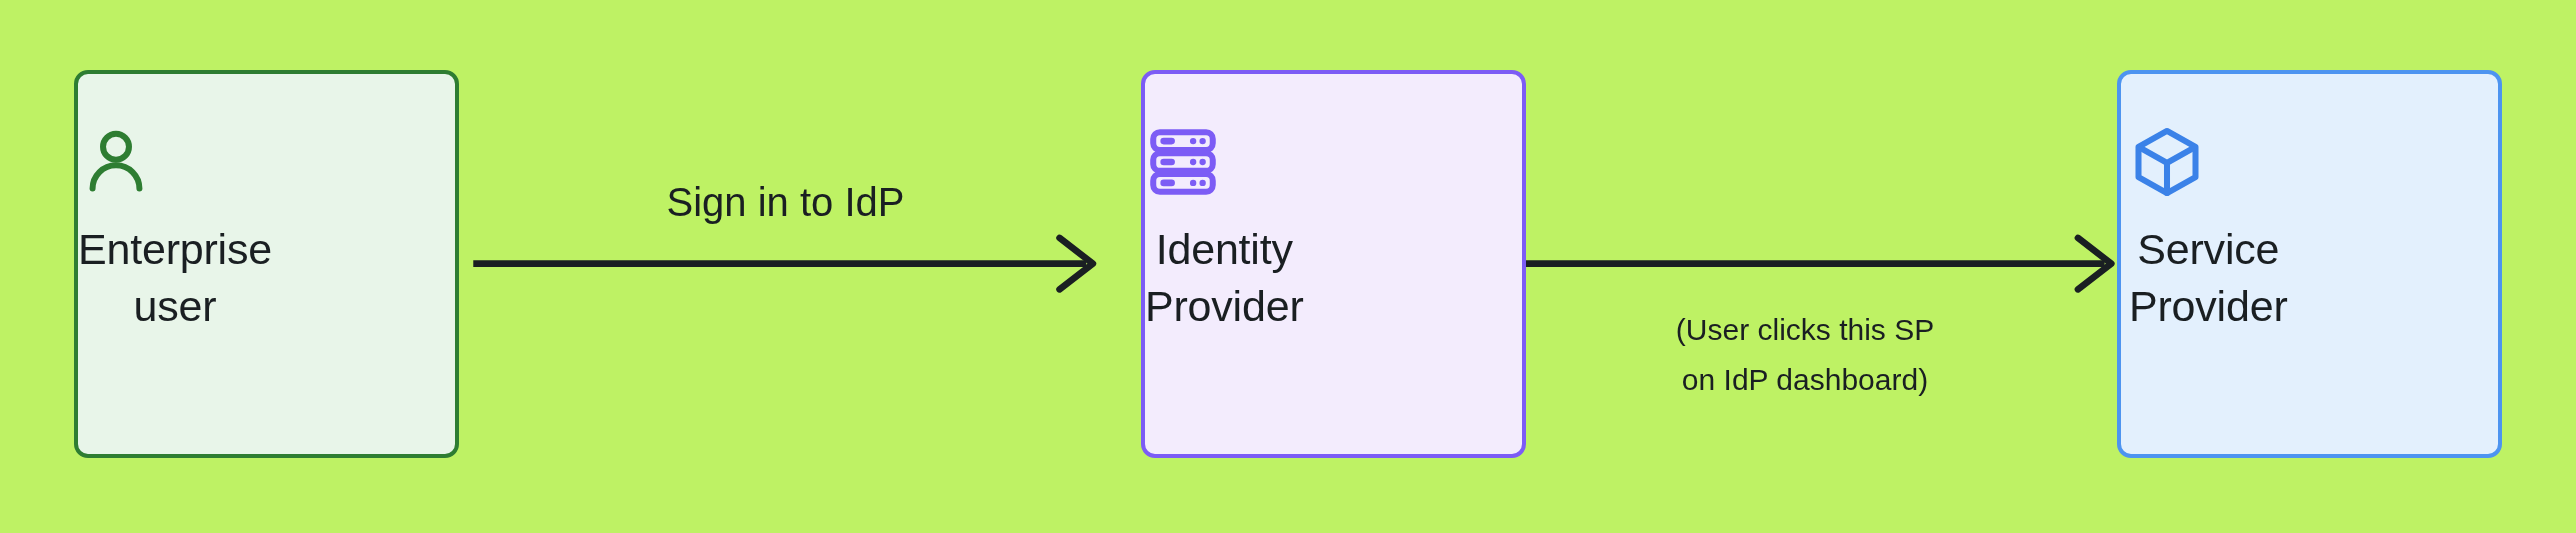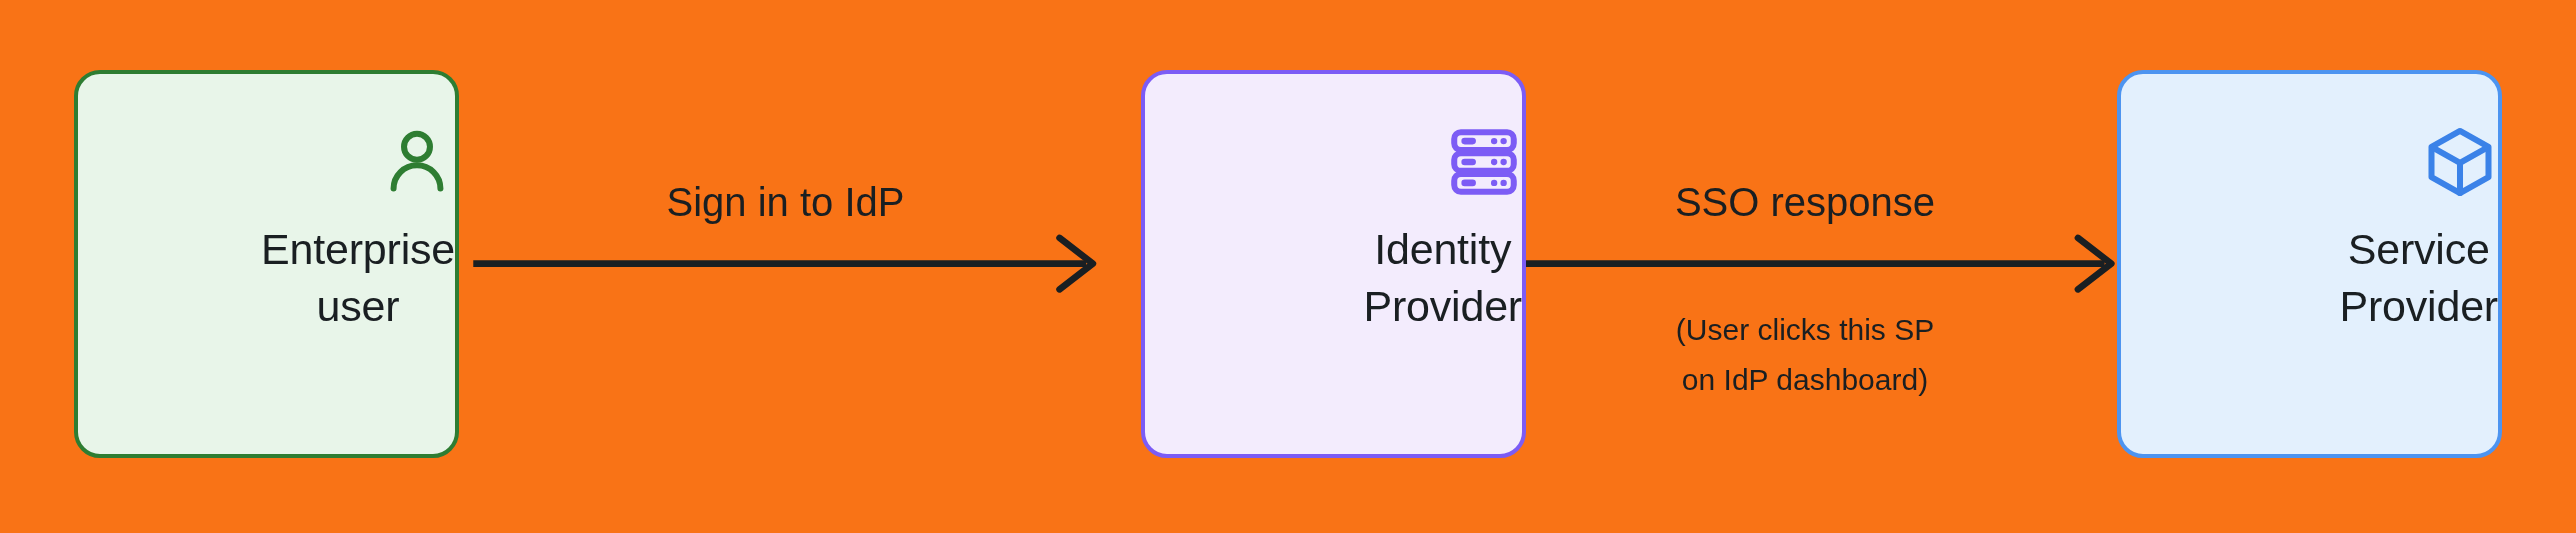--- a/index.html
+++ b/index.html
@@ -12,35 +12,35 @@
     height: 533px;
     background: #f6f8f7;
     font-family: "Liberation Sans", sans-serif;
     overflow: hidden;
   }
 
   #diagram {
     position: relative;
     width: 2576px;
     height: 533px;
-    background: #f97316;
+    background: #bef264;
   }
 
   
   .node {
     position: absolute;
     width: 385px;
     height: 388px;
     box-sizing: border-box;
-    border-radius: 26px;
+    border-radius: 14px;
     border-style: solid;
     border-width: 4.8px;
     display: flex;
     flex-direction: column;
-    align-items: flex-end;
+    align-items: flex-start;
     justify-content: flex-start;
   }
 
   .node-icon {
     margin-top: 50px;
     width: 76px;
     height: 76px;
     display: block;
   }
 
@@ -66,20 +66,21 @@
     top: 70px;
     background: #f3ecfd;
     border-color: #7c5cf5;
     margin-left: 44px;
   }
   #node-sp {
     left: 2117px;
     top: 70px;
     background: #e3f0fd;
     border-color: #4d94f0;
+    padding-left: 8px;
   }
 
   
   .edge {
     position: absolute;
     top: 0;
     height: 533px;
     pointer-events: none;
   }
   #edge-1 { left: 0; width: 2576px; }
@@ -123,21 +124,20 @@
     <polyline points="1112,250 1147,277 1112,304" fill="none" stroke="#1a1f22" stroke-width="7" stroke-linecap="round" stroke-linejoin="round"></polyline>
   </svg>
 
   <div id="edge-1-label" class="edge-label">Sign in to IdP</div>
 
   <svg id="edge-2" class="edge" viewBox="0 0 2704 560" width="2576" height="533" aria-hidden="true">
     <line x1="1567" y1="277" x2="2210" y2="277" stroke="#1a1f22" stroke-width="7" stroke-linecap="butt"></line>
     <polyline points="2182,250 2217,277 2182,304" fill="none" stroke="#1a1f22" stroke-width="7" stroke-linecap="round" stroke-linejoin="round"></polyline>
   </svg>
 
-  <div id="edge-2-label" class="edge-label">SSO response</div>
 
   <div id="edge-2-sublabel" class="edge-label">(User clicks this SP
 on IdP dashboard)</div>
 
   <div id="node-user" class="node">
     <svg class="node-icon" viewBox="0 0 24 24" fill="none" aria-hidden="true">
       <circle cx="12" cy="7.2" r="4.1" stroke="#2e7d32" stroke-width="1.9"></circle>
       <path d="M4.6 20.4a7.4 7.4 0 0 1 14.8 0" stroke="#2e7d32" stroke-width="1.9" stroke-linecap="round" fill="none"></path>
     </svg>
     <div class="node-label">Enterprise

